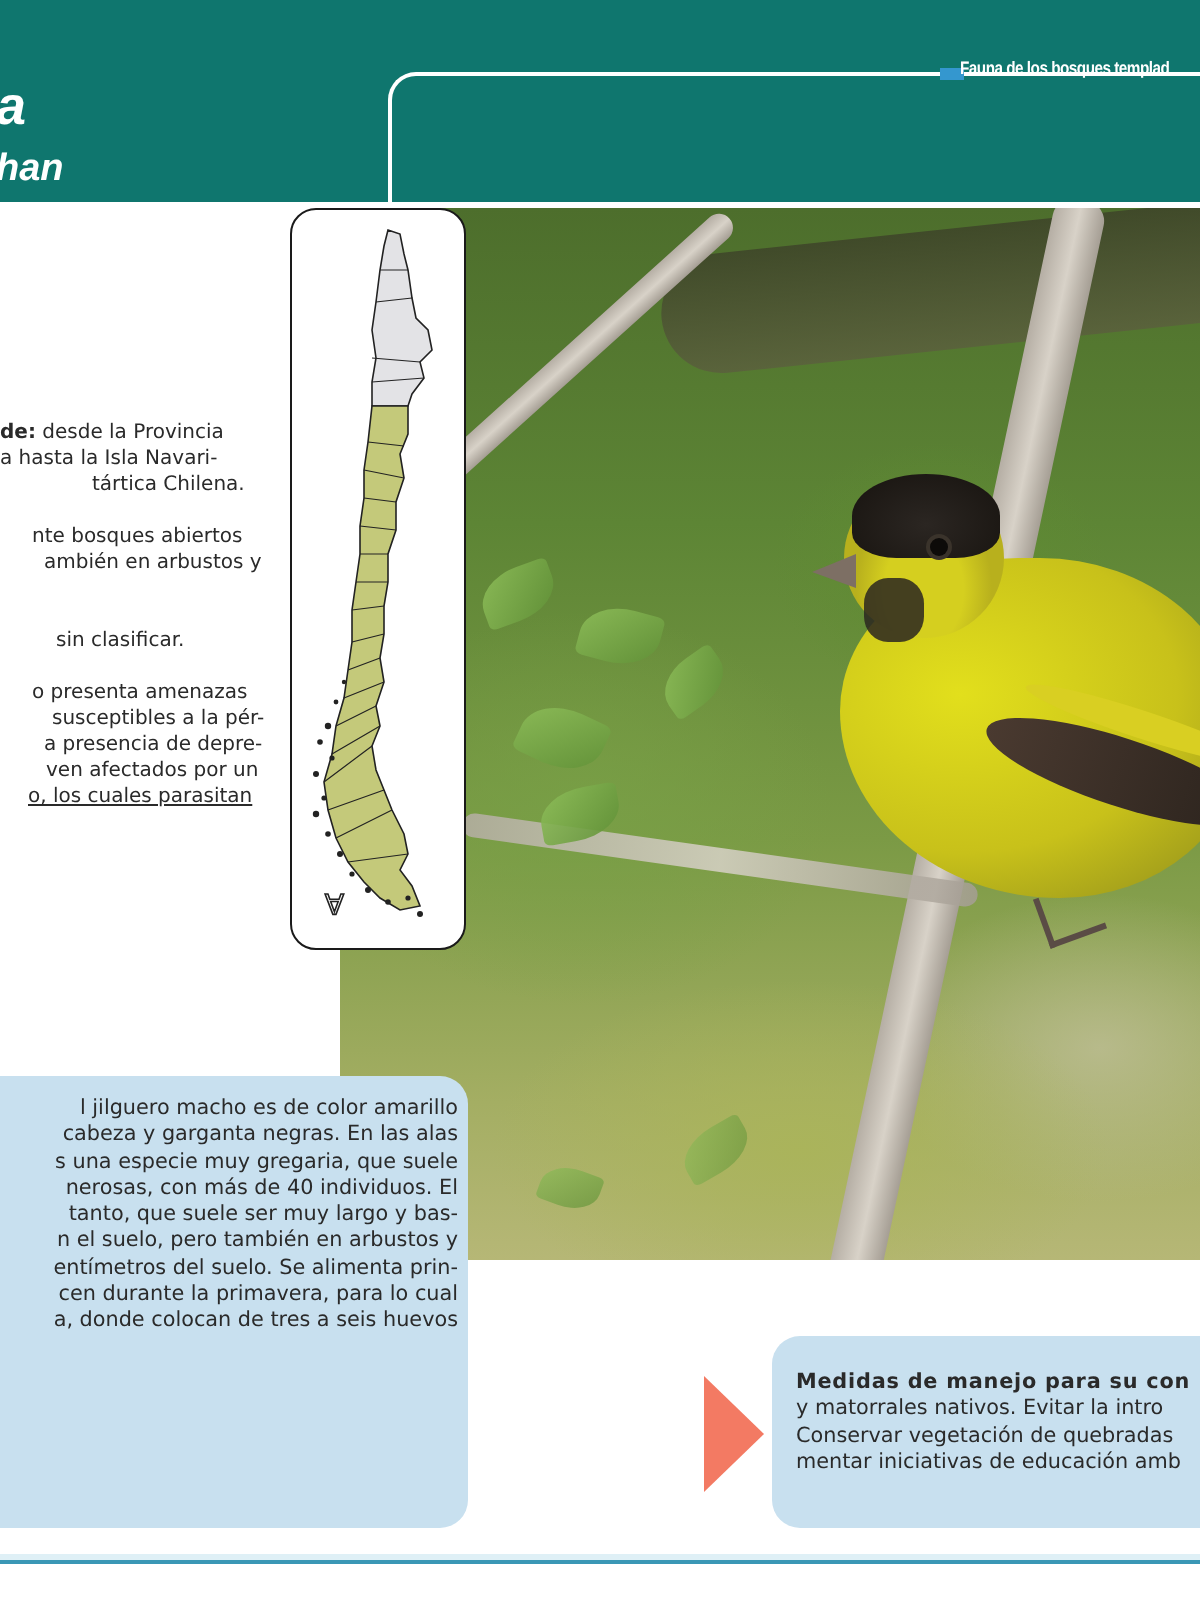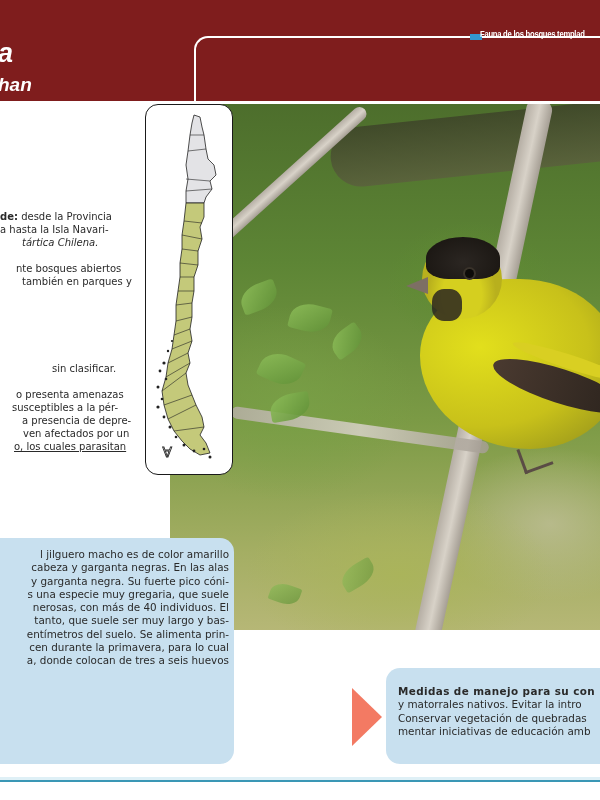--- a/index.html
+++ b/index.html
@@ -1,19 +1,19 @@
 <!DOCTYPE html>
 <html><head>
 <meta charset="utf-8">
 <style>
   * { box-sizing: border-box; margin: 0; padding: 0; }
   html, body { width: 600px; height: 800px; overflow: hidden; background: #ffffff; }
   body { position: relative; font-family: "DejaVu Sans", sans-serif; color: #231f20; }
 
-  .header { position: absolute; left: 0; top: 0; width: 600px; height: 101px; background: #7f1d1d; }
+  .header { position: absolute; left: 0; top: 0; width: 600px; height: 101px; background: #0f766e; }
   .header-line-frame {
     position: absolute; left: 194px; top: 36px; width: 420px; height: 70px;
     border-left: 2px solid #ffffff; border-top: 2px solid #ffffff; border-top-left-radius: 14px;
   }
   .header-line-gap { position: absolute; left: 470px; top: 34px; width: 12px; height: 6px; background: #3497cf; }
   .header-section {
     position: absolute; left: 480px; top: 29px; font-family: "Liberation Sans", sans-serif;
     font-size: 9px; font-weight: bold; color: #ffffff; white-space: nowrap; letter-spacing: -0.3px;
     transform: scaleX(0.85); transform-origin: left center;
   }
@@ -173,43 +173,43 @@
         <circle cx="26" cy="236" r="1.1"></circle>
     </g>
 
     <text x="16" y="354" font-family="DejaVu Sans, sans-serif" font-size="14" fill="none" stroke="#222" stroke-width="0.8" transform="rotate(180 21 348)">A</text>
   </svg>
 </div>
 
 <div class="text-col">
   <p><b>de:</b> <span>desde la Provincia</span></p>
   <p>a hasta la Isla Navari-</p>
-  <p style="padding-left:22px;font-style:italic;">tártica Chilena.</p>
+  <p style="padding-left:46px;">tártica Chilena.</p>
   <div class="gap"></div>
   <p style="padding-left:16px;">nte bosques abiertos</p>
-  <p style="padding-left:22px;">también en parques y</p>
-  <div class="gap"></div>
-  <div class="gap"></div>
-  <p style="padding-left:52px;margin-top:48px;">sin clasificar.</p>
+  <p style="padding-left:22px;">ambién en arbustos y</p>
+  <div class="gap"></div>
+  <div class="gap"></div>
+  <p style="padding-left:28px;">sin clasificar.</p>
   <div class="gap"></div>
   <p style="padding-left:16px;">o presenta amenazas</p>
-  <p style="padding-left:12px;">susceptibles a la pér-</p>
+  <p style="padding-left:26px;">susceptibles a la pér-</p>
   <p style="padding-left:22px;">a presencia de depre-</p>
   <p style="padding-left:23px;">ven afectados por un</p>
   <p style="padding-left:14px;text-decoration:underline;">o, los cuales parasitan</p>
 </div>
 
 <div class="desc-box"></div>
 <div class="desc-text">
   <p><span>l jilguero macho es de color amarillo</span></p>
   <p><span>cabeza y garganta negras. En las alas</span></p>
-  <p><span>y garganta negra. Su fuerte pico cóni-</span></p>
   <p><span>s una especie muy gregaria, que suele</span></p>
   <p><span>nerosas, con más de 40 individuos. El</span></p>
   <p><span>tanto, que suele ser muy largo y bas-</span></p>
+  <p><span>n el suelo, pero también en arbustos y</span></p>
   <p><span>entímetros del suelo. Se alimenta prin-</span></p>
   <p><span>cen durante la primavera, para lo cual</span></p>
   <p><span>a, donde colocan de tres a seis huevos</span></p>
 </div>
 
 <div class="arrow"></div>
 <div class="mgmt-box">
   <div class="mgmt-text">
     <div class="heading">Medidas de manejo para su con</div>
     <div>y matorrales nativos. Evitar la intro</div>

